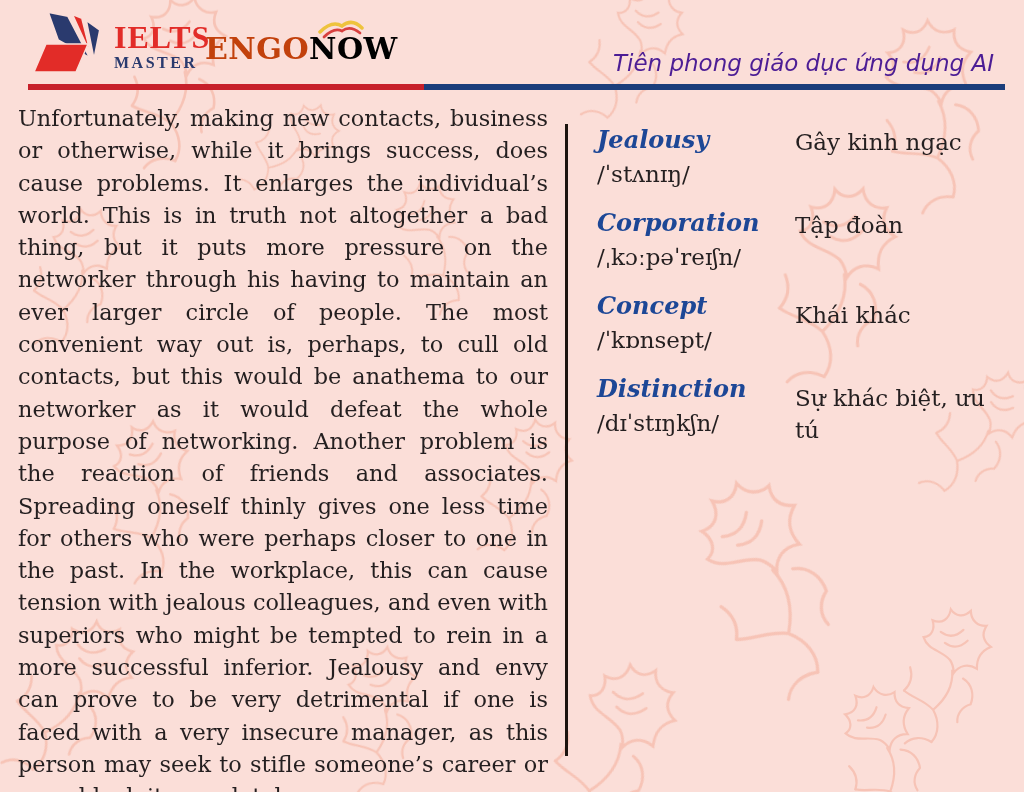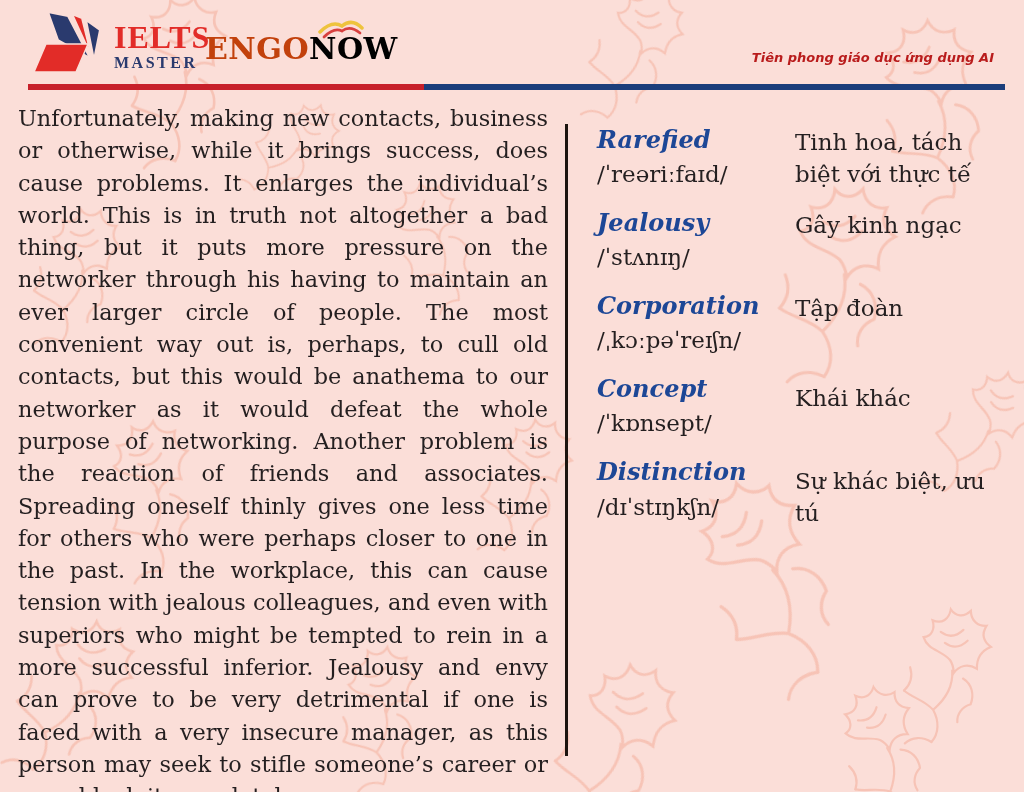--- a/index.html
+++ b/index.html
@@ -12,22 +12,22 @@
   .logo{position:absolute;left:34px;top:12px;display:flex;align-items:flex-start;z-index:2;}
   .logo-text{margin-left:6px;font-family:Liberation Serif, serif;font-weight:bold;line-height:1;}
   .logo-ielts{font-size:32px;color:#e22c28;letter-spacing:1px;margin-top:9px;}
   .logo-master{font-size:16px;color:#2a3a6e;letter-spacing:2.5px;margin-top:2px;}
   .engonow{position:absolute;left:205px;top:34px;z-index:2;font-family:"DejaVu Serif", serif;
            font-size:30px;line-height:1;letter-spacing:0.5px;white-space:nowrap;}
   .engo{color:#c2410c;font-weight:bold;}
   .now{color:#000000;font-weight:600;}
   .engonow-icon{position:absolute;left:318px;top:16px;z-index:3;}
   .tagline{position:absolute;right:30px;top:50px;z-index:2;
-           font-family:"DejaVu Sans", sans-serif;font-style:italic;font-weight:700;
-           font-size:13px;color:#b91c1c;}
+           font-family:"DejaVu Sans", sans-serif;font-style:italic;font-weight:400;
+           font-size:23px;color:#4c1d95;}
   .head-rule{position:absolute;left:28px;top:84px;width:977px;height:6px;z-index:2;
              background:linear-gradient(to right,#c7202a 0 40.5%,#1c3e7b 40.5% 100%);}
 
   
   .article{position:absolute;left:18px;top:102px;width:530px;z-index:2;margin:0;
            font-size:22.4px;line-height:32.3px;text-align:justify;color:#241f20;}
   .vrule{position:absolute;left:565px;top:124px;width:3px;height:632px;background:#1c140f;z-index:2;}
   .vocab{position:absolute;left:597px;top:124px;width:415px;z-index:2;}
   .vocab-row{display:flex;margin-bottom:17px;}
   .vocab-left{width:198px;flex:0 0 198px;}
@@ -94,27 +94,20 @@
   <div class="tagline">Tiên phong giáo dục ứng dụng AI</div>
 
   <div class="head-rule"></div>
 
   <p class="article">Unfortunately, making new contacts, business or otherwise, while it brings success, does cause problems. It enlarges the individual’s world. This is in truth not altogether a bad thing, but it puts more pressure on the networker through his having to maintain an ever larger circle of people. The most convenient way out is, perhaps, to cull old contacts, but this would be anathema to our networker as it would defeat the whole purpose of networking. Another problem is the reaction of friends and associates. Spreading oneself thinly gives one less time for others who were perhaps closer to one in the past. In the workplace, this can cause tension with jealous colleagues, and even with superiors who might be tempted to rein in a more successful inferior. Jealousy and envy can prove to be very detrimental if one is faced with a very insecure manager, as this person may seek to stifle someone’s career or even block it completely.</p>
 
   <div class="vrule"></div>
 
   <section class="vocab">
 
-    <div class="vocab-row">
-      <div class="vocab-left">
-        <div class="vocab-word">Rarefied</div>
-        <div class="vocab-phon">/ˈreəriːfaɪd/</div>
-      </div>
-      <div class="vocab-meaning">Tinh hoa, tách biệt với thực tế</div>
-    </div>
 
     <div class="vocab-row">
       <div class="vocab-left">
         <div class="vocab-word">Jealousy</div>
         <div class="vocab-phon">/ˈstʌnɪŋ/</div>
       </div>
       <div class="vocab-meaning">Gây kinh ngạc</div>
     </div>
 
     <div class="vocab-row">

